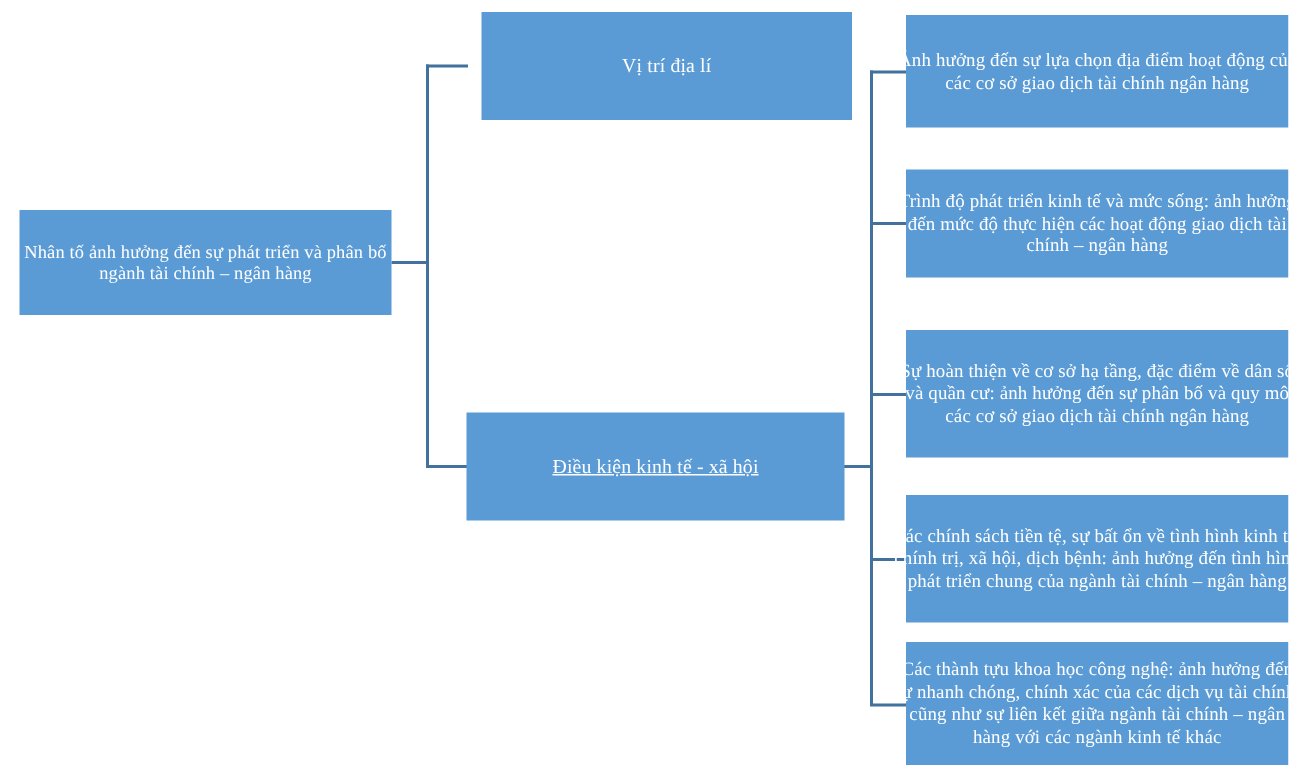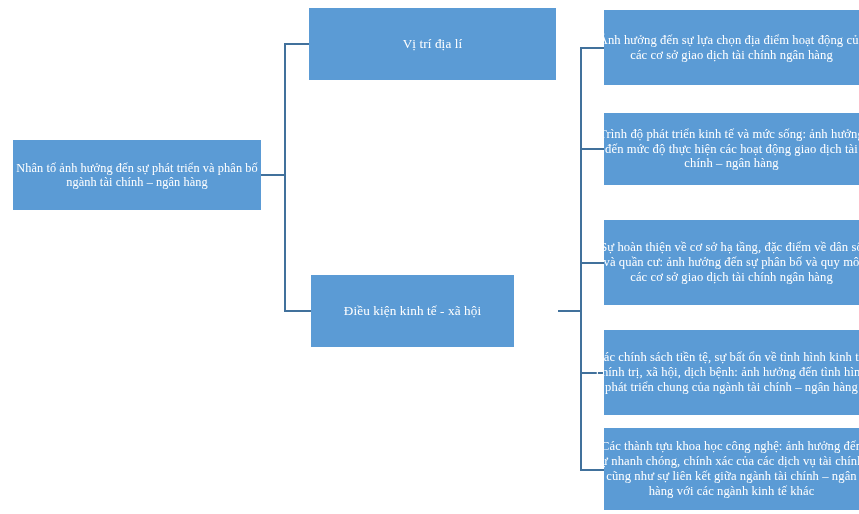--- a/index.html
+++ b/index.html
@@ -43,32 +43,33 @@
   #node-root {
     left: 13px;
     top: 140px;
     width: 248px;
     height: 70px;
     font-size: 12.3px;
     justify-content: center;
   }
   
   #node-l2-0 {
-    left: 309px;
+    left: 321px;
     top: 8px;
     width: 247px;
     height: 72px;
     font-size: 13.2px;
   }
   #node-l2-1 {
     left: 311px;
     top: 275px;
-    width: 203px;
+    width: 252px;
     height: 72px;
     font-size: 13.2px;
+    text-decoration: underline;
   }
   
   .node-l3 {
     left: 604px;
     width: 255px;
     font-size: 12.6px;
   }
   #node-l3-0 { top: 10px;  height: 75px; }
   #node-l3-1 { top: 113px; height: 72px; }
   #node-l3-2 { top: 220px; height: 85px; }

